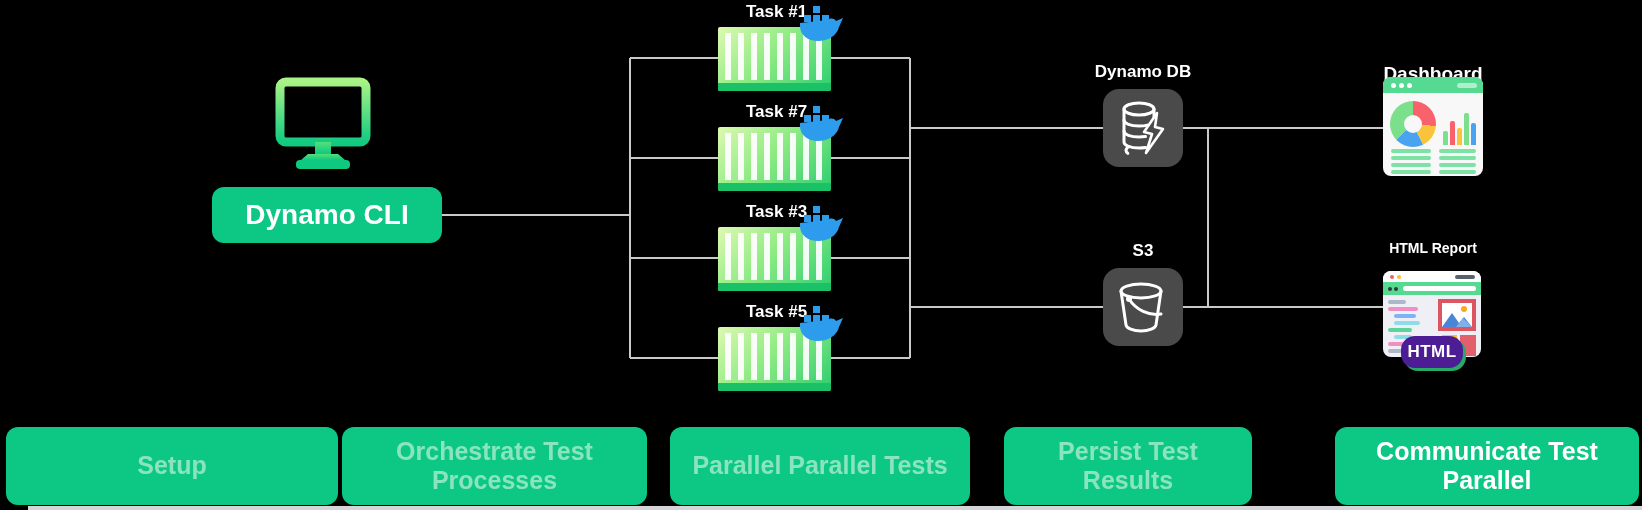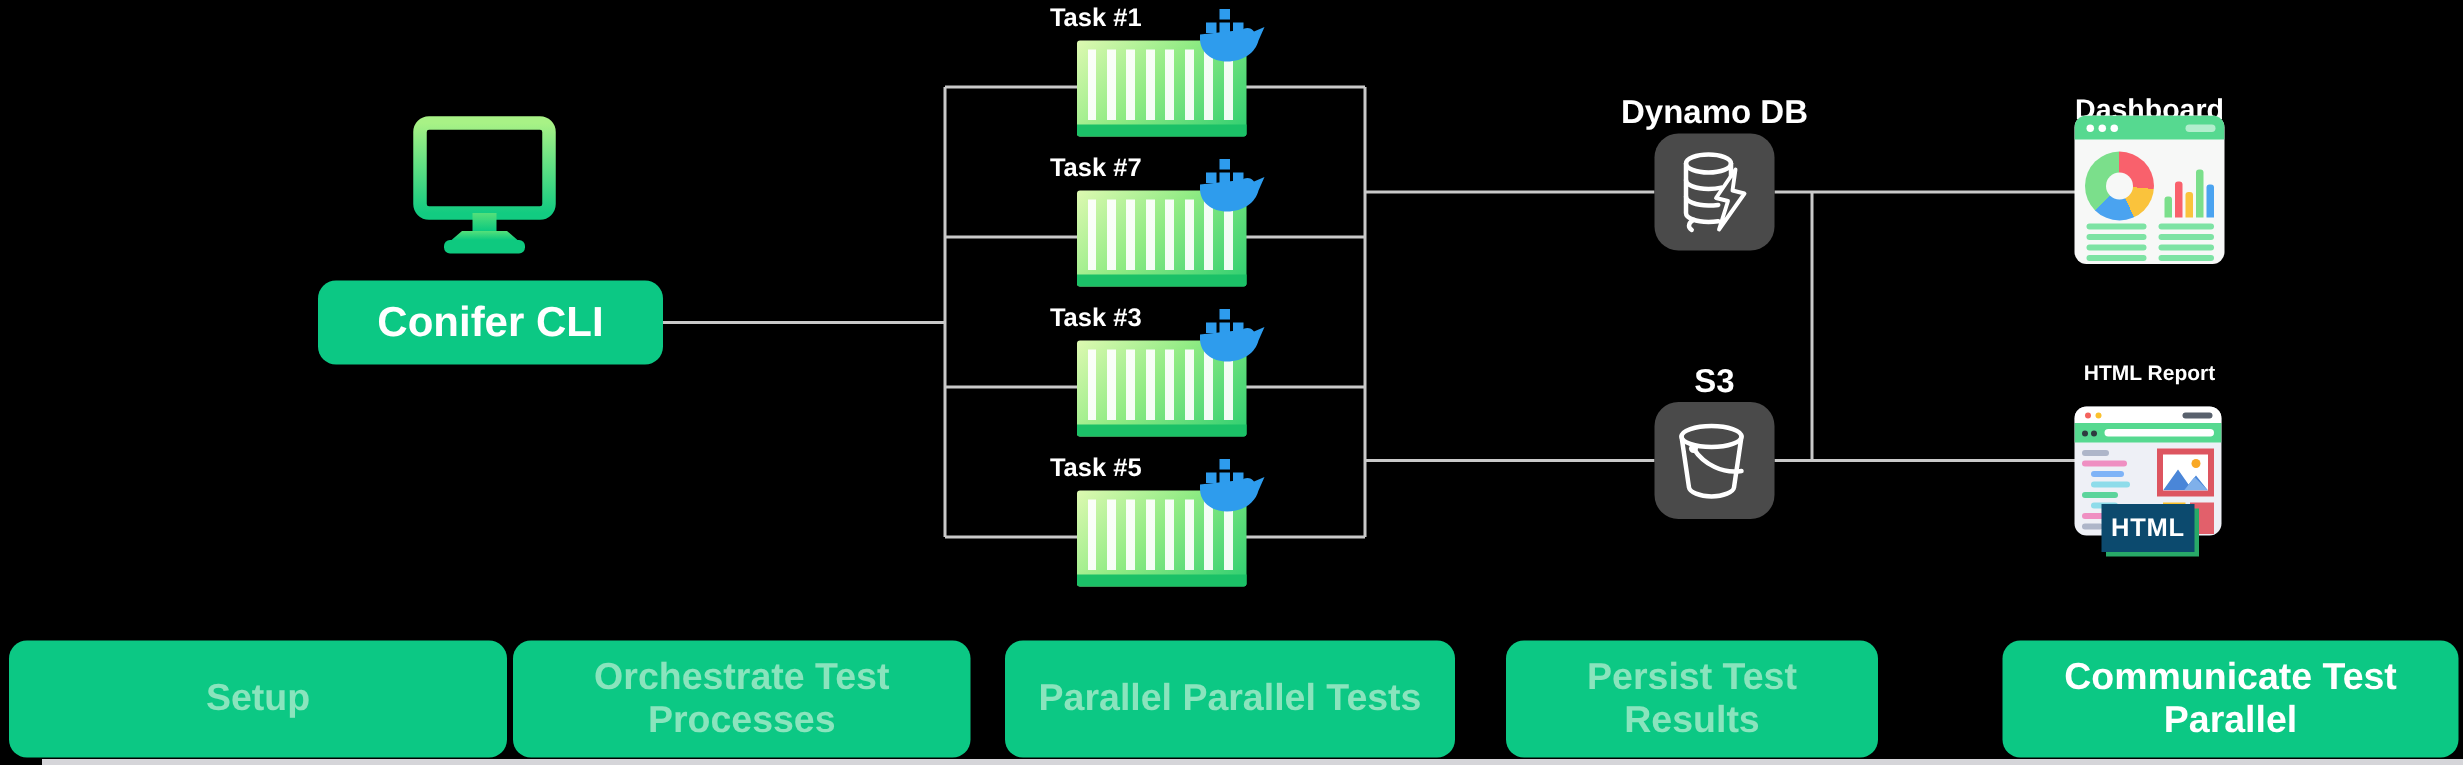--- a/index.html
+++ b/index.html
@@ -11,34 +11,34 @@
   #lines{position:absolute;left:0;top:0;z-index:1;}
   #lines path{stroke:#c9c9c9;stroke-width:2;fill:none;}
 
   
   #monitor{left:268px;top:76px;width:110px;height:104px;z-index:2;}
   #cli-node{left:212px;top:187px;width:230px;height:56px;background:#0cc884;
     border-radius:12px;display:flex;align-items:center;justify-content:center;
     color:#fff;font-weight:bold;font-size:28px;z-index:2;}
 
   
-  .task-label{left:668px;width:125px;text-align:center;color:#fff;
+  .task-label{left:746px;width:125px;text-align:left;color:#fff;
     font-weight:bold;font-size:17px;z-index:3;}
   .container-icon{left:718px;width:113px;height:64px;border-radius:2px;z-index:2;
     background:linear-gradient(135deg,#def9b2 0%,#8feb83 45%,#2ccd70 100%);}
   .stripes{position:absolute;left:7px;right:7px;top:6px;bottom:11px;
     background:repeating-linear-gradient(90deg,rgba(255,255,255,.92) 0 6px,rgba(255,255,255,0) 6px 13px);}
   .cbase{position:absolute;left:0;right:0;bottom:0;height:8px;background:#1bc167;
     border-radius:0 0 2px 2px;}
   .whale{left:798px;width:46px;height:36px;z-index:4;}
 
   
   .svc{width:80px;height:78px;background:#4a4a4a;border-radius:16px;z-index:2;
     display:flex;align-items:center;justify-content:center;}
-  .svc-label{width:140px;text-align:center;color:#fff;font-weight:bold;font-size:22px;z-index:2;}
+  .svc-label{width:140px;text-align:center;color:#fff;font-weight:bold;font-size:17px;z-index:2;}
 
   
   #dash-win{left:1383px;top:77px;width:100px;height:99px;background:#f7f8f7;
     border-radius:8px;overflow:hidden;z-index:2;}
   .dash-head{position:absolute;left:0;top:0;right:0;height:16px;background:#56d990;}
   .hdot{position:absolute;top:6px;width:5px;height:5px;border-radius:50%;background:#fff;}
   .hpill{position:absolute;right:6px;top:6px;width:20px;height:5px;border-radius:3px;
     background:rgba(255,255,255,.55);}
   #donut{position:absolute;left:7px;top:24px;width:46px;height:46px;border-radius:50%;
     background:conic-gradient(#f9616c 0 95deg,#fac33c 95deg 155deg,#4aa3f0 155deg 225deg,#7bdf8b 225deg 360deg);}
@@ -56,22 +56,22 @@
   .rdot{position:absolute;top:3.5px;width:4px;height:4px;border-radius:50%;}
   .rpill{position:absolute;right:6px;top:4px;width:20px;height:4px;border-radius:2px;background:#59616d;}
   .rep-tool{position:absolute;left:0;right:0;top:11px;height:13px;background:#56d990;}
   .tdot{position:absolute;top:4.5px;width:4px;height:4px;border-radius:50%;background:#2e3b40;}
   .tsearch{position:absolute;left:20px;right:5px;top:4px;height:5px;border-radius:2.5px;background:#fff;}
   .code{position:absolute;height:4px;border-radius:2px;}
   #rep-img{position:absolute;right:5px;top:28px;width:38px;height:32px;background:#dd5560;}
   #rep-photo{position:absolute;inset:4px;background:#fff;overflow:hidden;}
   #rep-y{position:absolute;right:24px;top:64px;width:15px;height:13px;background:#fbc02d;}
   #rep-r{position:absolute;right:5px;top:64px;width:16px;height:21px;background:#e2606b;}
-  #html-badge{left:1401px;top:336px;width:62px;height:32px;background:#0c4a6e;
-    border-radius:0;color:#fff;font-weight:bold;font-size:17px;display:flex;
+  #html-badge{left:1401px;top:336px;width:62px;height:32px;background:#4c1d95;
+    border-radius:14px;color:#fff;font-weight:bold;font-size:17px;display:flex;
     align-items:center;justify-content:center;box-shadow:3px 3px 0 #28a968;z-index:5;
     letter-spacing:.5px;}
 
   
   .step{top:427px;height:78px;background:#0cc884;border-radius:12px;display:flex;
     align-items:center;justify-content:center;text-align:center;font-weight:bold;
     font-size:25px;color:#8ae4bd;line-height:1.18;padding:0 14px;box-sizing:border-box;z-index:2;}
   .step.active{color:#ffffff;}
   #divider{left:28px;top:506px;width:1614px;height:4px;background:#d5d5d9;z-index:0;}
 </style>
@@ -104,21 +104,21 @@
         <stop offset="1" stop-color="#0cc97f"></stop>
     </linearGradient>
   </defs>
   <rect x="12" y="6" width="86" height="60" rx="6" fill="none" stroke="url(#mg)" stroke-width="9"></rect>
   <rect x="47" y="66" width="16" height="12" fill="url(#mg2)"></rect>
   <path d="M40,78 L70,78 L77,84 L33,84 Z" fill="url(#mg2)"></path>
   <rect x="28" y="84" width="54" height="9" rx="4" fill="#0ec97f"></rect>
 </svg>
 
 <div id="cli-node" class="abs">
-  <span>Conifer CLI</span>
+  <span>Dynamo CLI</span>
 </div>
 
 <div class="abs task-label" style="top:2px">Task #1</div>
 <div class="abs task-label" style="top:102px">Task #7</div>
 <div class="abs task-label" style="top:202px">Task #3</div>
 <div class="abs task-label" style="top:302px">Task #5</div>
 
 <div class="abs container-icon" style="top:27px">
     <div class="stripes"></div>
     <div class="cbase"></div>

